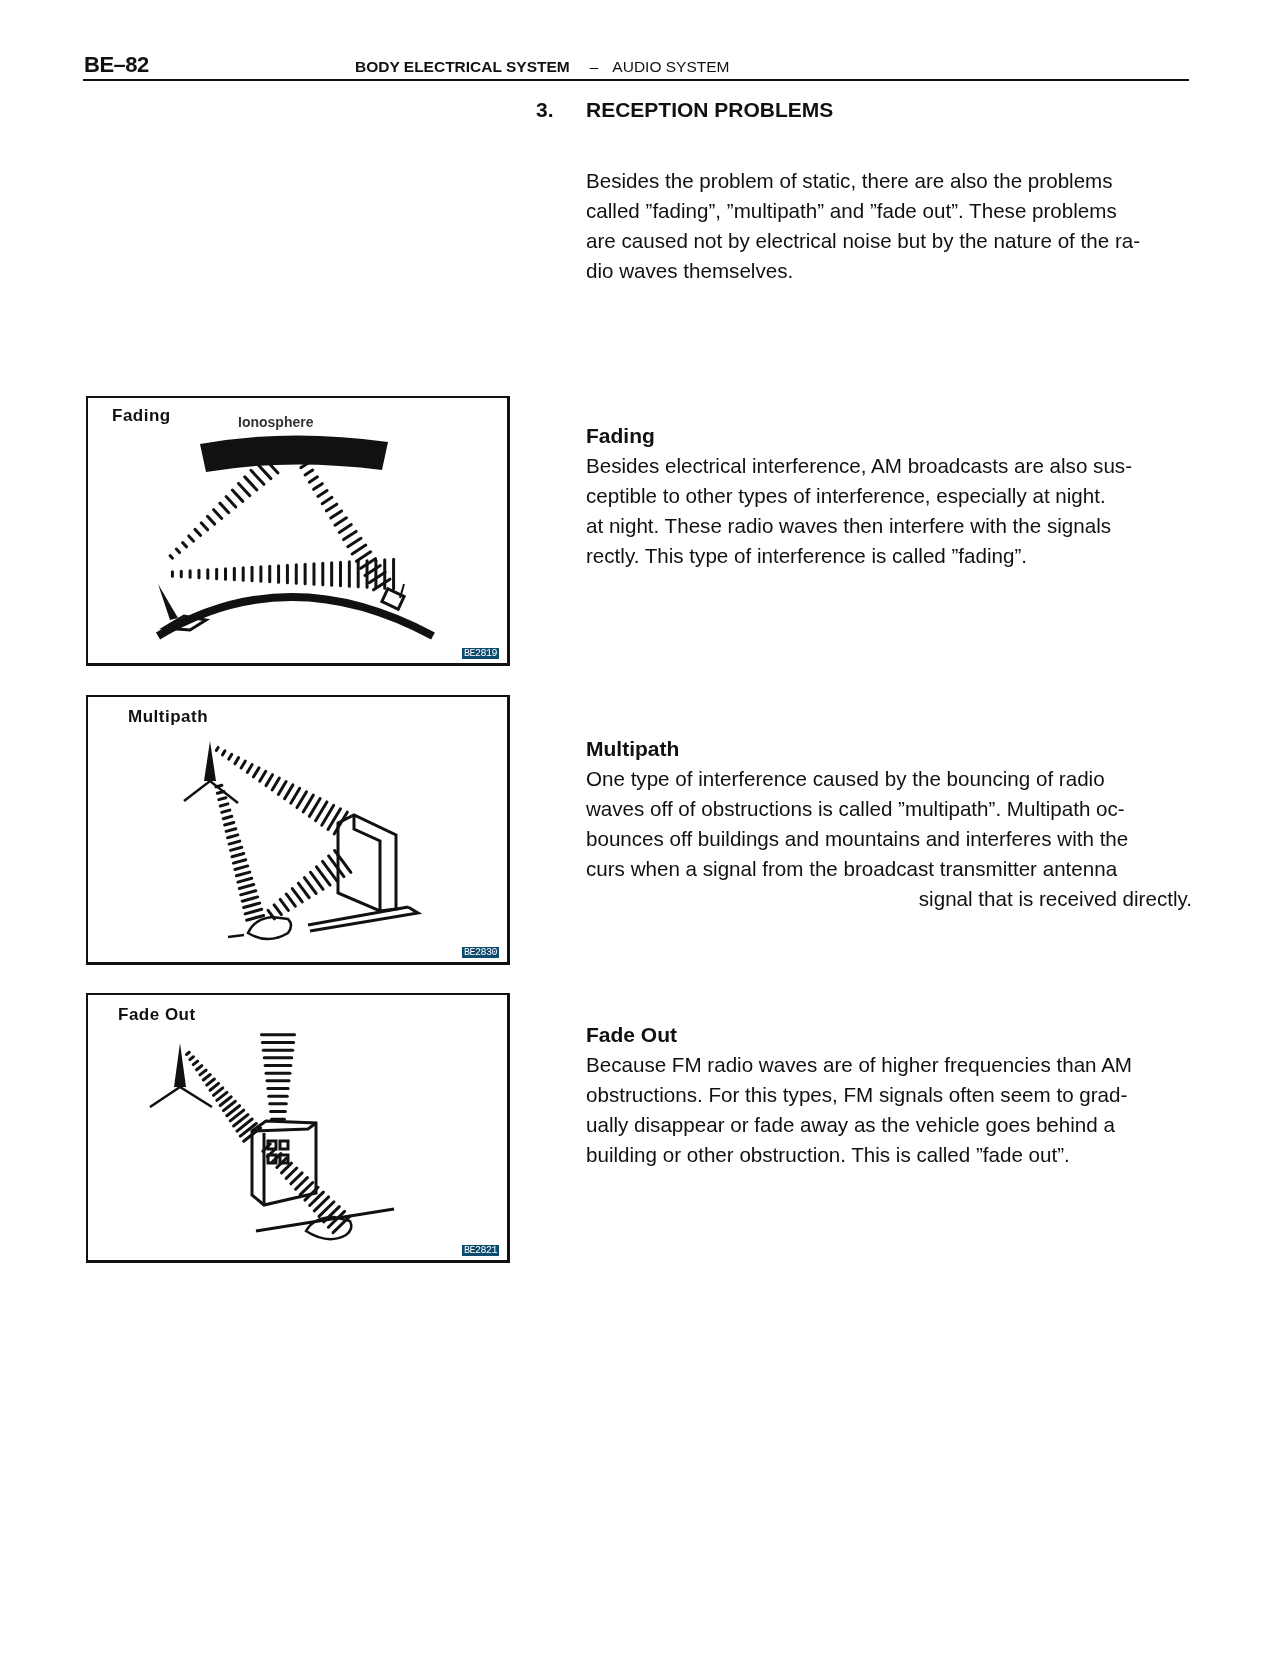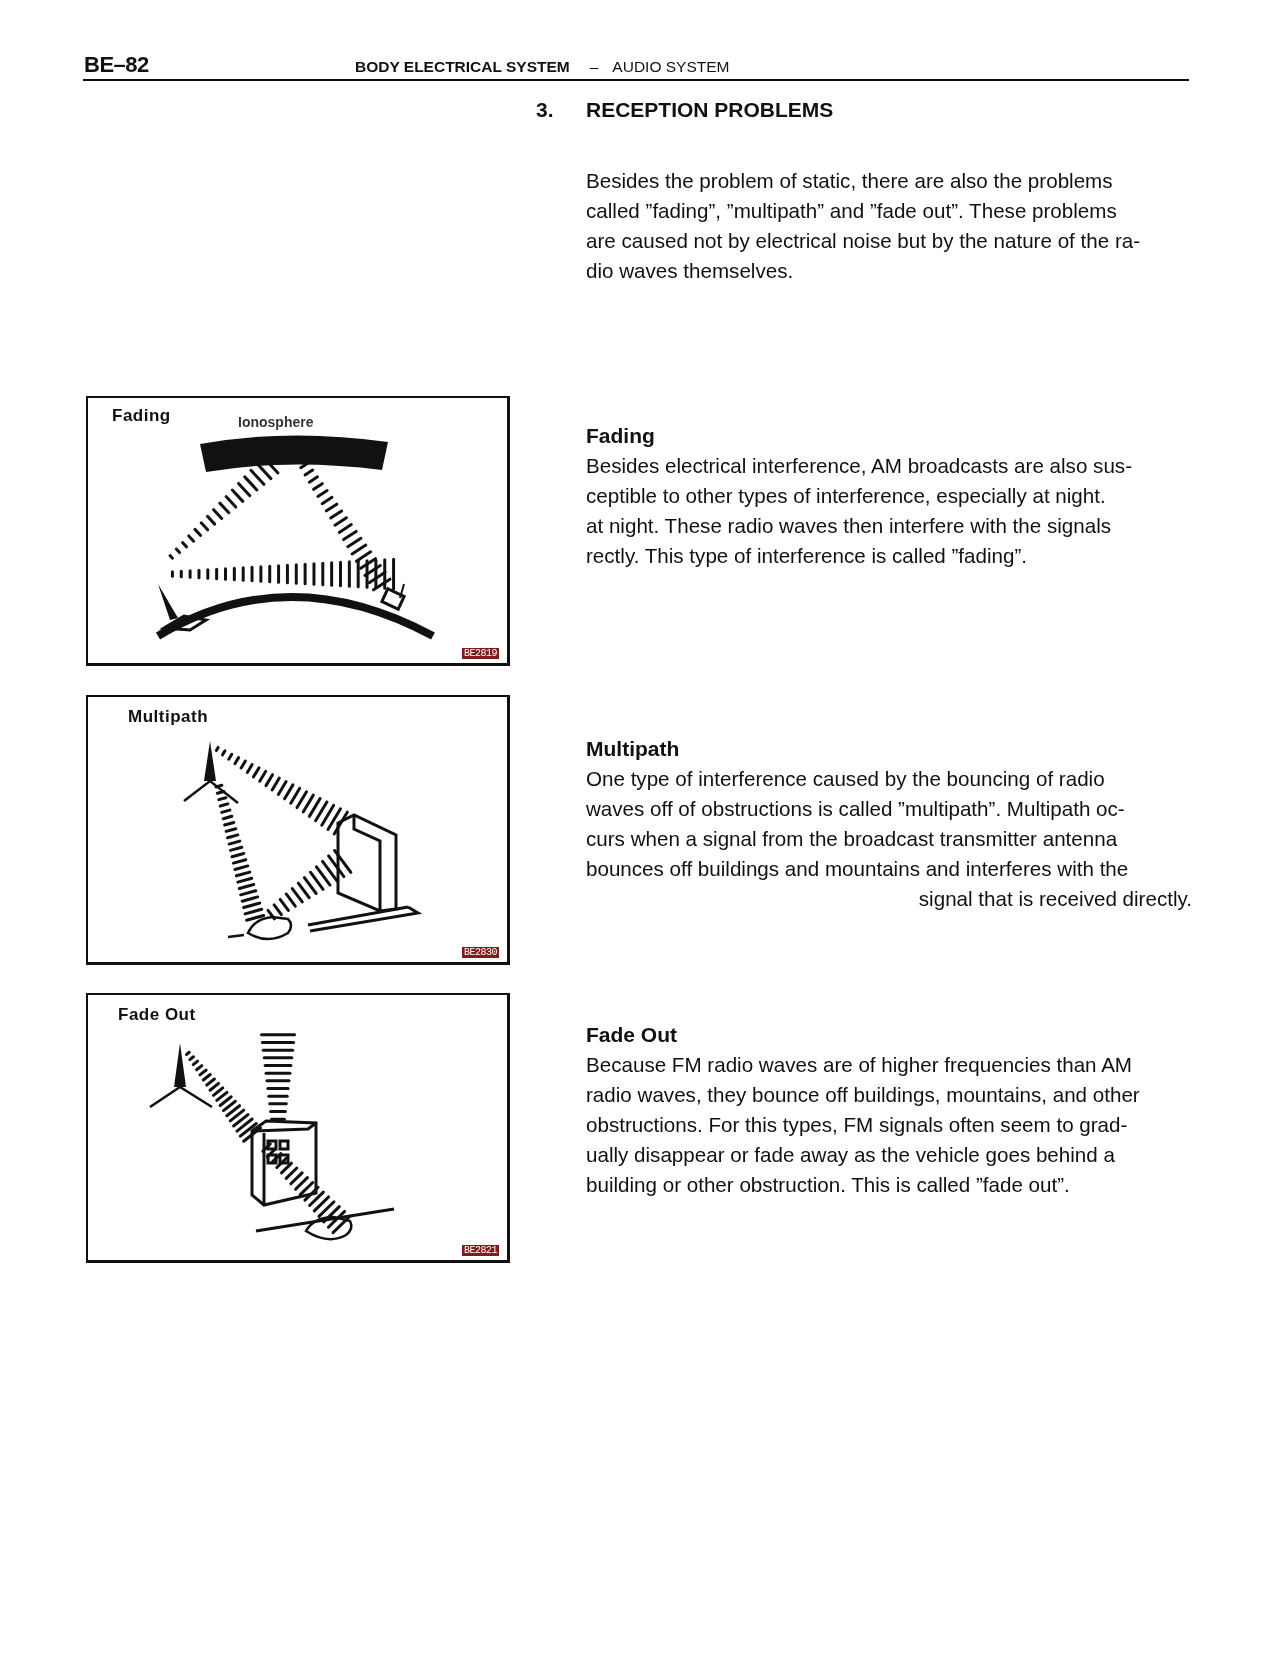--- a/index.html
+++ b/index.html
@@ -12,21 +12,21 @@
   #header-rule { left:83px; top:79px; width:1106px; height:2px; background:#111; }
   .sec-num { left:536px; top:98px; font-size:21px; font-weight:bold; }
   .sec-title { left:586px; top:98px; font-size:21px; font-weight:bold;text-align:center; }
   .col { left:586px; width:606px; font-size:20.6px; line-height:30px; text-align:justify; hyphens:manual;margin-top:40px; }
   .col p { margin:0; }
   .subhead { font-weight:bold; font-size:21px; line-height:30px; }
   .figure { left:86px; width:424px; height:270px; border:2px solid #111; border-right-width:3px; border-bottom-width:3px; box-sizing:border-box; background:#fff; }
   .figure svg { position:absolute; left:0; top:0; }
   .fig-label { position:absolute; font-weight:bold; font-size:17px; letter-spacing:0.5px; }
   .fig-sublabel { position:absolute; font-weight:bold; font-size:14px; color:#333; }
-  .fig-id { position:absolute; right:8px; bottom:4px; font-size:10px; font-family:"Liberation Mono", monospace; background:#7f1d1d; color:#fff; padding:0 2px; letter-spacing:-0.5px; }
+  .fig-id { position:absolute; right:8px; bottom:4px; font-size:10px; font-family:"Liberation Mono", monospace; background:#0c4a6e; color:#fff; padding:0 2px; letter-spacing:-0.5px; }
 </style>
 </head>
 <body>
 
 <div class="abs" id="page-number">BE–82</div>
 <div class="abs" id="running-header">
   <span class="sys">BODY ELECTRICAL SYSTEM</span><span class="dash">–</span><span>AUDIO SYSTEM</span>
 </div>
 <div class="abs" id="header-rule"></div>
 
@@ -45,29 +45,28 @@
   <p>Besides electrical interference, AM broadcasts are also sus-</p>
   <p>ceptible to other types of interference, especially at night.</p>
   <p>at night. These radio waves then interfere with the signals</p>
   <p style="text-align:left">rectly. This type of interference is called ”fading”.</p>
 </div>
 
 <div class="abs col" style="top:694px;">
   <p class="subhead">Multipath</p>
   <p>One type of interference caused by the bouncing of radio</p>
   <p>waves off of obstructions is called ”multipath”. Multipath oc-</p>
+  <p>bounces off buildings and mountains and interferes with the</p>
   <p>curs when a signal from the broadcast transmitter antenna</p>
-  <p>bounces off buildings and mountains and interferes with the</p>
   <p style="text-align:right">signal that is received directly.</p>
 </div>
 
 <div class="abs col" style="top:980px;">
   <p class="subhead">Fade Out</p>
   <p>Because FM radio waves are of higher frequencies than AM</p>
-  <p>radio waves, they bounce off buildings, mountains, and other</p>
   <p>obstructions. For this types, FM signals often seem to grad-</p>
   <p>ually disappear or fade away as the vehicle goes behind a</p>
   <p style="text-align:left">building or other obstruction. This is called ”fade out”.</p>
 </div>
 
 <div class="abs figure" style="top:396px;">
   <svg width="420" height="266" viewBox="0 0 420 266">
 
     <path d="M112 46 Q200 30 300 44 L294 72 Q200 60 118 74 Z" fill="#111"></path>
 

